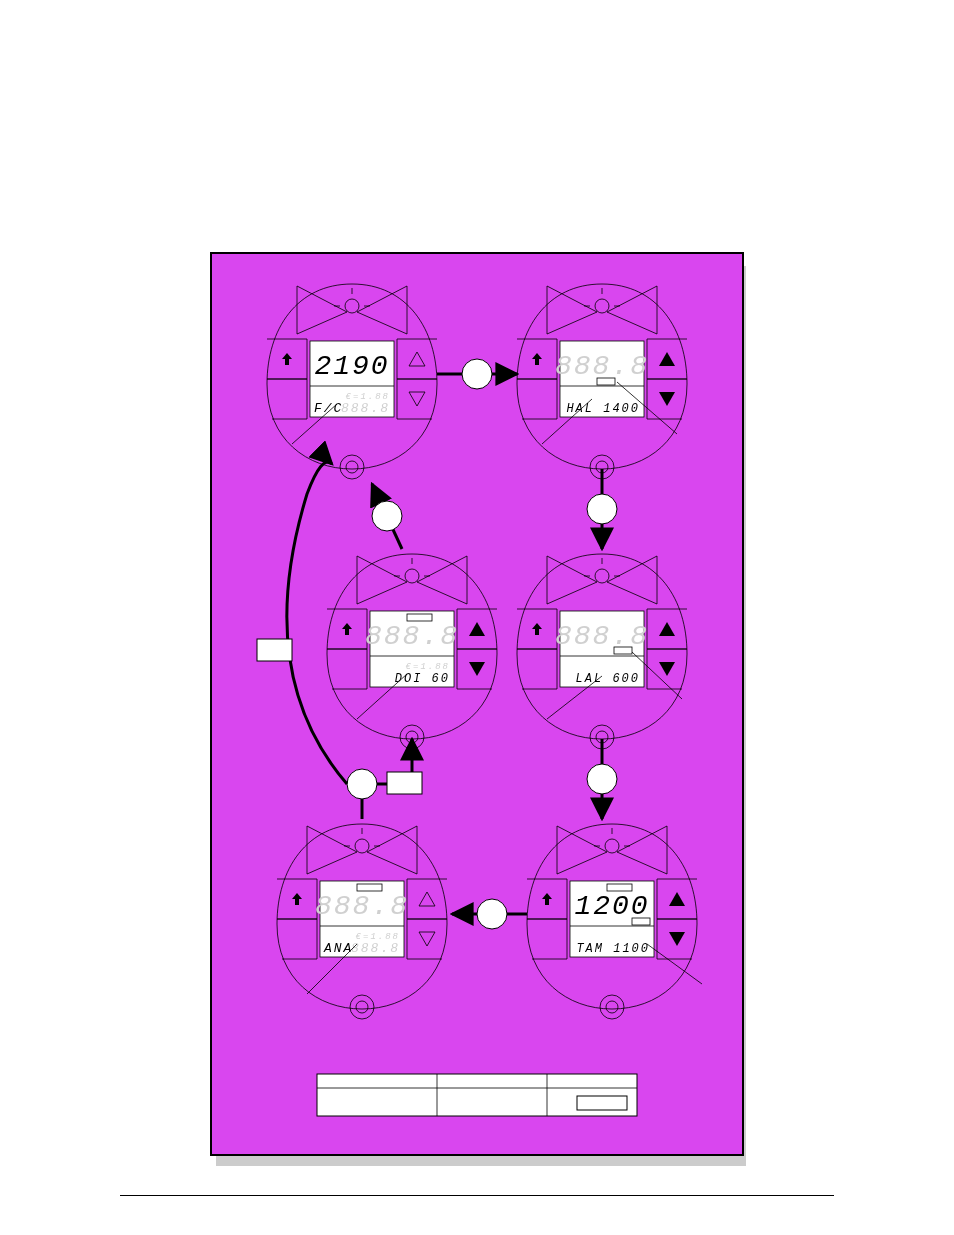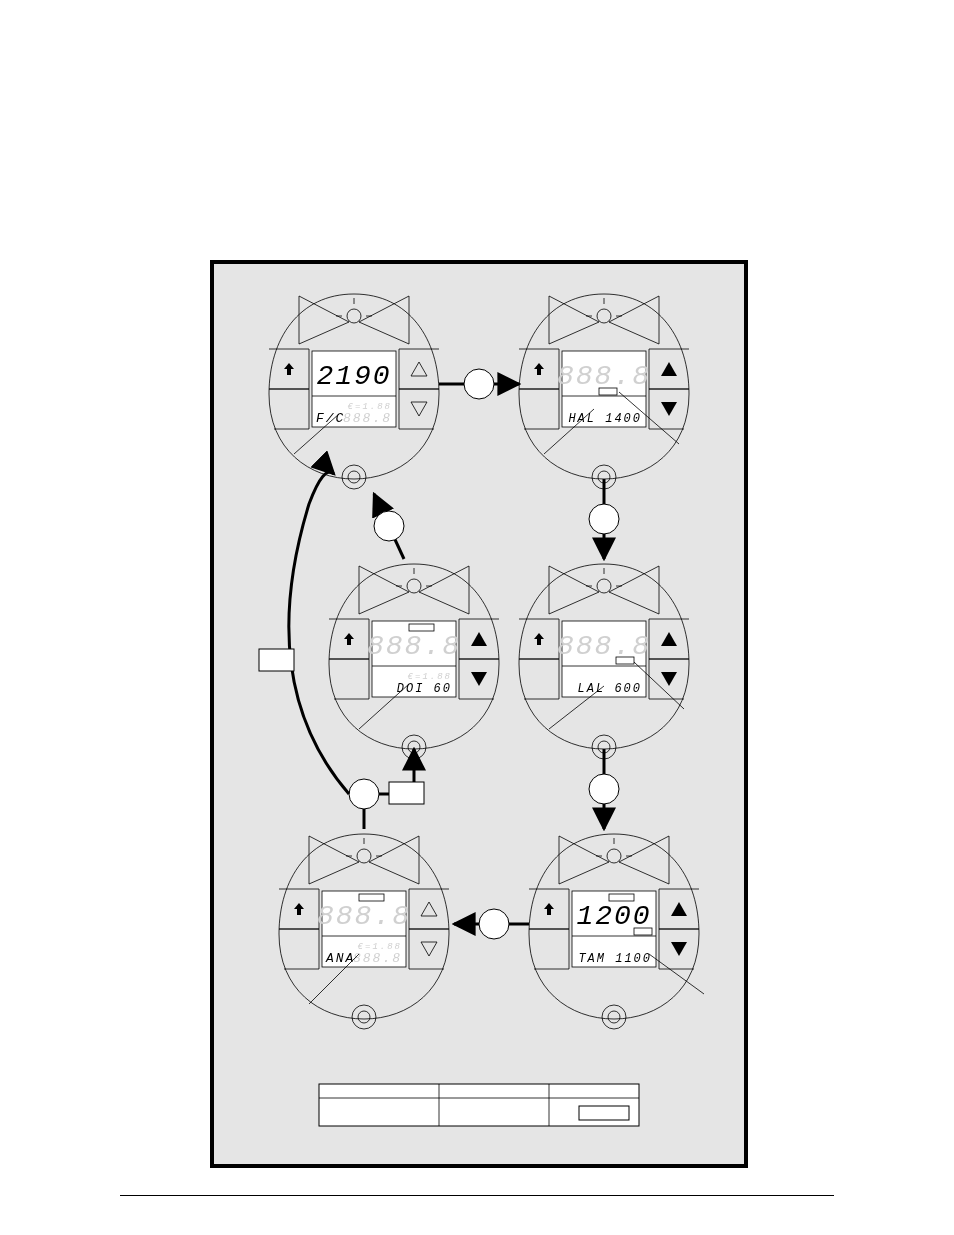--- a/index.html
+++ b/index.html
@@ -1,17 +1,17 @@
 <!DOCTYPE html>
 <html><head>
 <meta charset="utf-8">
 <style>
   html,body{margin:0;padding:0;background:#fff;font-family:Helvetica,Arial,sans-serif;color:#000}
   .page{width:954px;height:1235px;position:relative}
-  .frame{position:absolute;left:210px;top:260px;width:530px;height:900px;background:#e5e5e5;border:4px solid #000000}
+  .frame{position:absolute;left:210px;top:252px;width:530px;height:900px;background:#d946ef;border:2px solid #000000}
   .shadow{position:absolute;left:216px;top:266px;width:530px;height:900px;background:#ccc}
   svg{position:absolute;left:0;top:0}
   .seg{font-family:"Courier New",monospace;letter-spacing:2px;font-style:italic;fill:#000}
   .dim{fill:#d0d0d0}
   .lcd{fill:#fff;stroke:#000;stroke-width:.8}
   .thin{stroke:#000;stroke-width:.8;fill:none}
   .bold{stroke:#000;stroke-width:3;fill:none}
   text{font-family:Helvetica,Arial,sans-serif}
 </style>
 </head>

